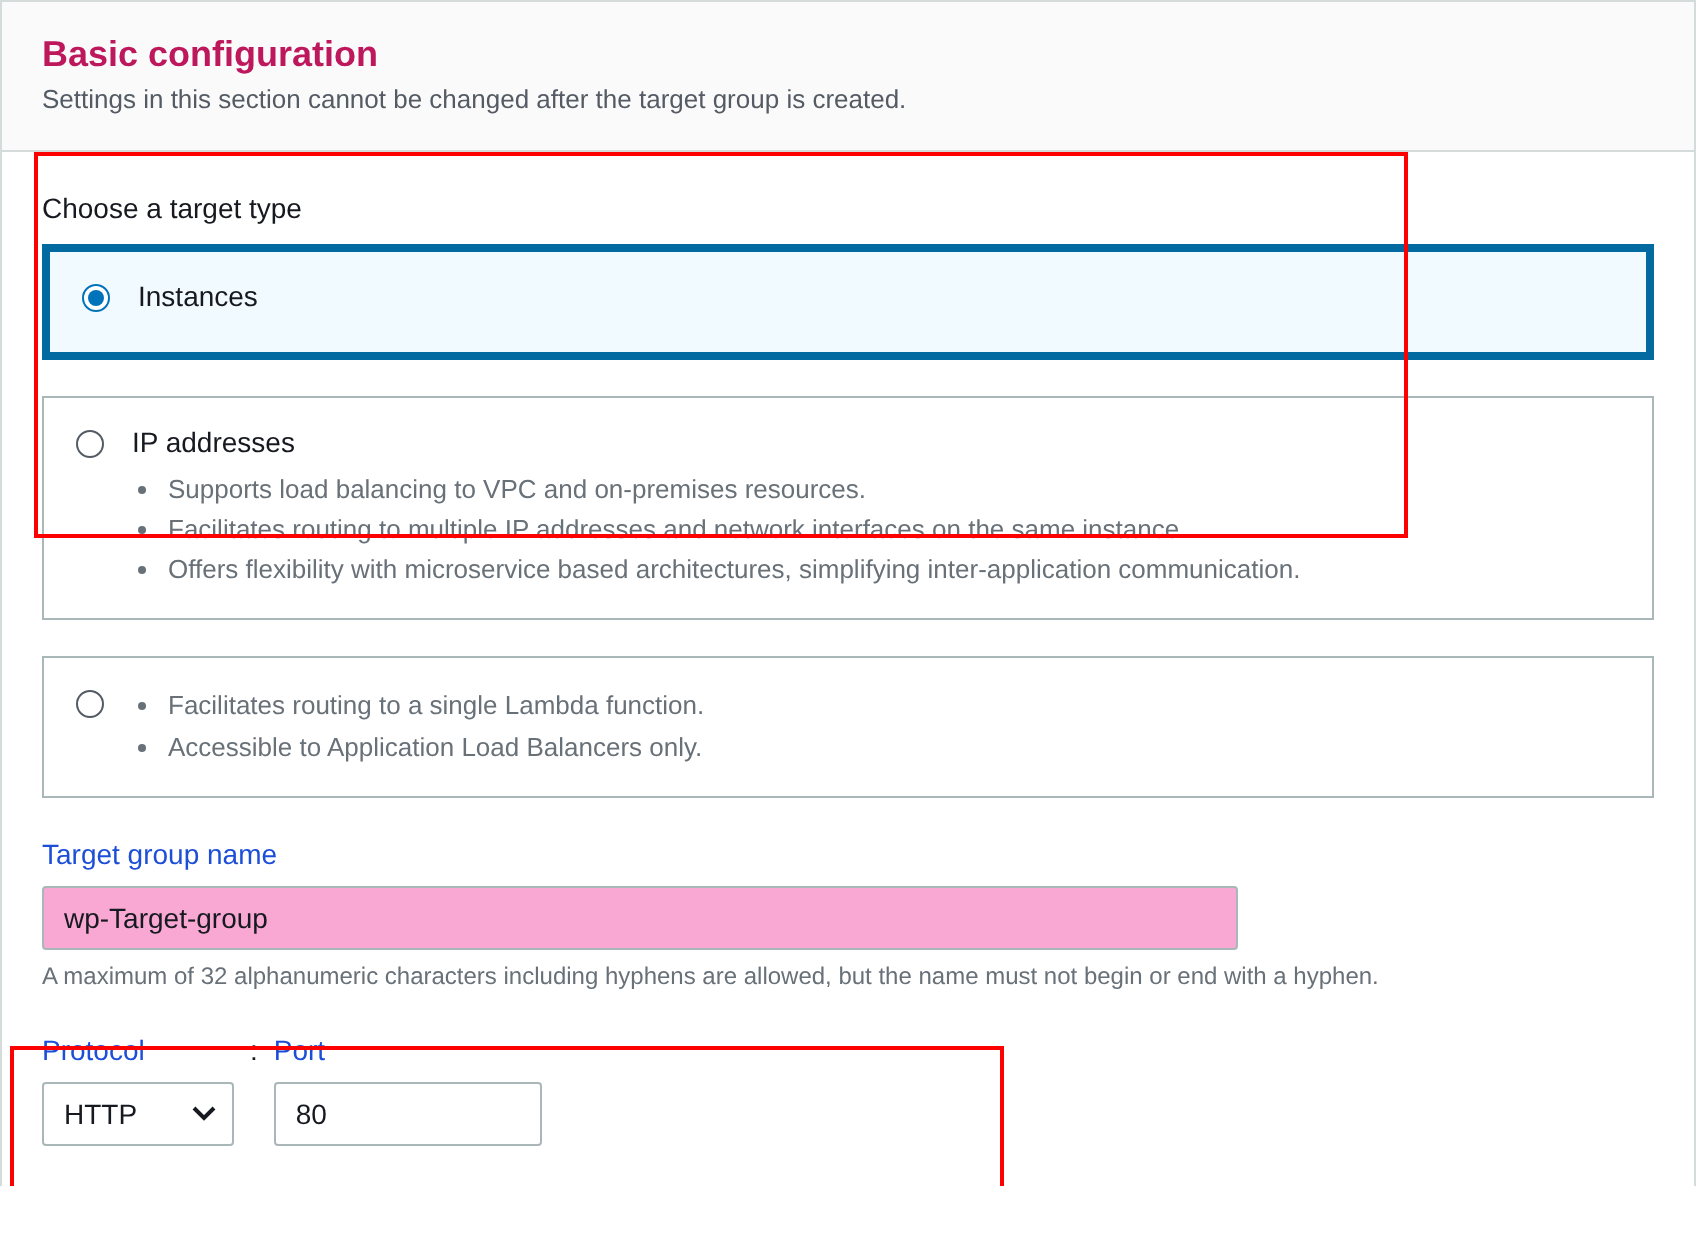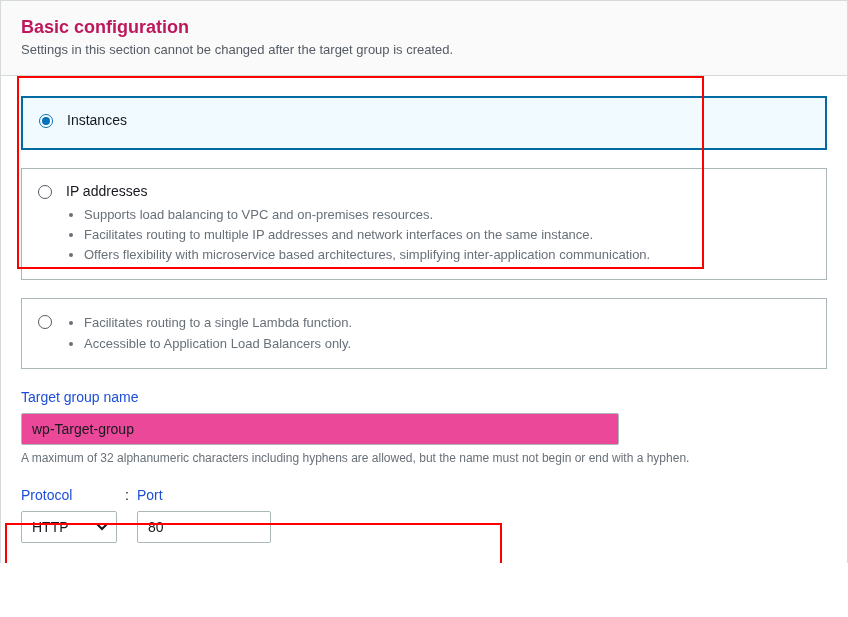--- a/index.html
+++ b/index.html
@@ -67,21 +67,21 @@
       border: 1px solid #aab7b8;
       padding: 14px 16px;
       margin-bottom: 18px;
       border-radius: 0;
       display: flex;
       align-items: flex-start;
       gap: 14px;
     }
     .radio-option.selected {
       background: #f1faff;
-      border: 2px solid #0369a1;
+      border: 4px solid #0369a1;
     }
     .radio-circle {
       width: 14px;
       height: 14px;
       border: 1px solid #545b64;
       border-radius: 50%;
       flex-shrink: 0;
       margin-top: 2px;
       position: relative;
       background: #fff;
@@ -123,21 +123,21 @@
       font-size: 14px;
       color: #1d4ed8;
       margin-bottom: 8px;
     }
     .text-input {
       width: 598px;
       padding: 6px 10px;
       font-size: 14px;
       border: 1px solid #aab7b8;
       border-radius: 2px;
-      background: #ec4899;
+      background: #f9a8d4;
       color: #16191f;
       height: 32px;
     }
     .helper-text {
       font-size: 12px;
       color: #687078;
       margin-top: 6px;
     }
     .protocol-port-row {
       display: flex;
@@ -192,20 +192,21 @@
 <div class="page">
   <div class="header-section">
     <div class="header-title">Basic configuration</div>
     <div class="header-desc">Settings in this section cannot be changed after the target group is created.</div>
   </div>
 
   <div class="content">
     <div class="highlight-box-1"></div>
     <div class="highlight-box-2"></div>
 
+    <div class="section-label">Choose a target type</div>
 
     <div class="radio-option selected">
       <div class="radio-circle checked"></div>
       <div class="option-content">
         <div class="option-title">Instances</div>
       </div>
     </div>
 
     <div class="radio-option">
       <div class="radio-circle"></div>

